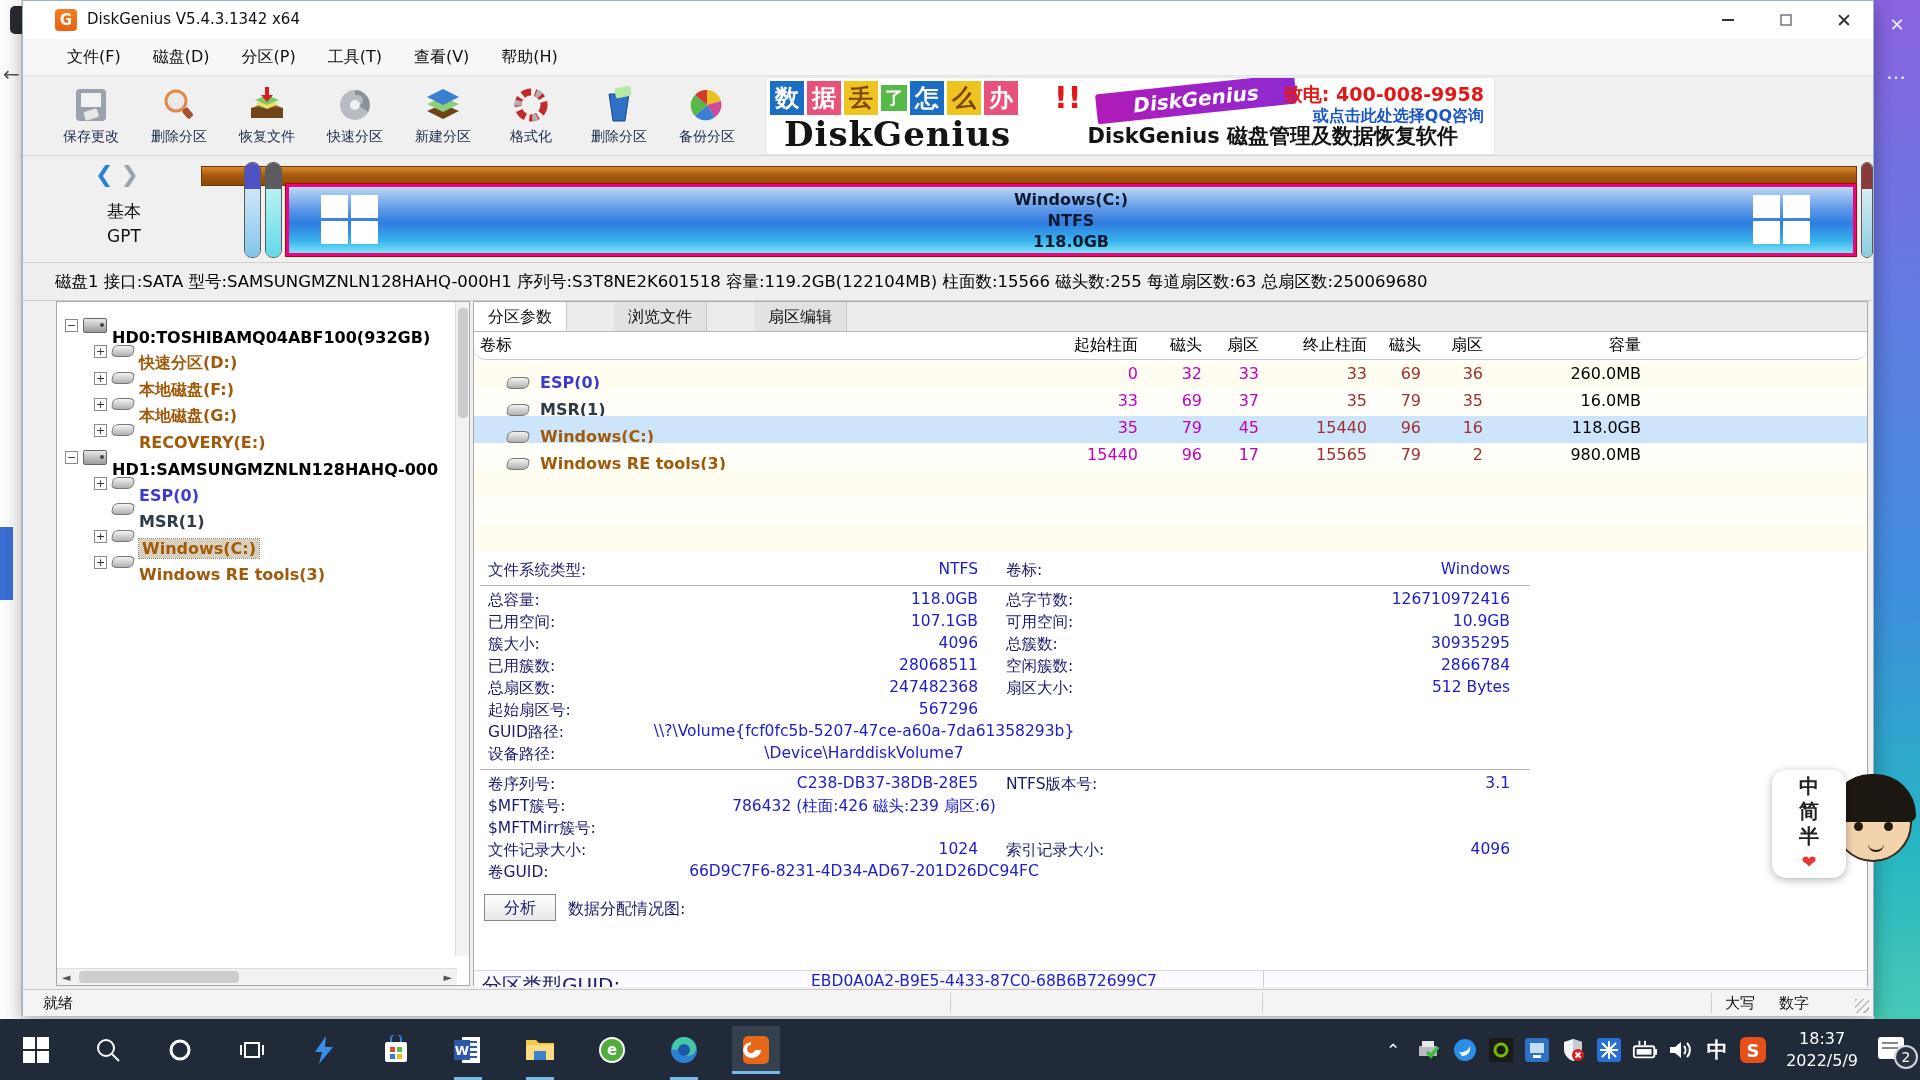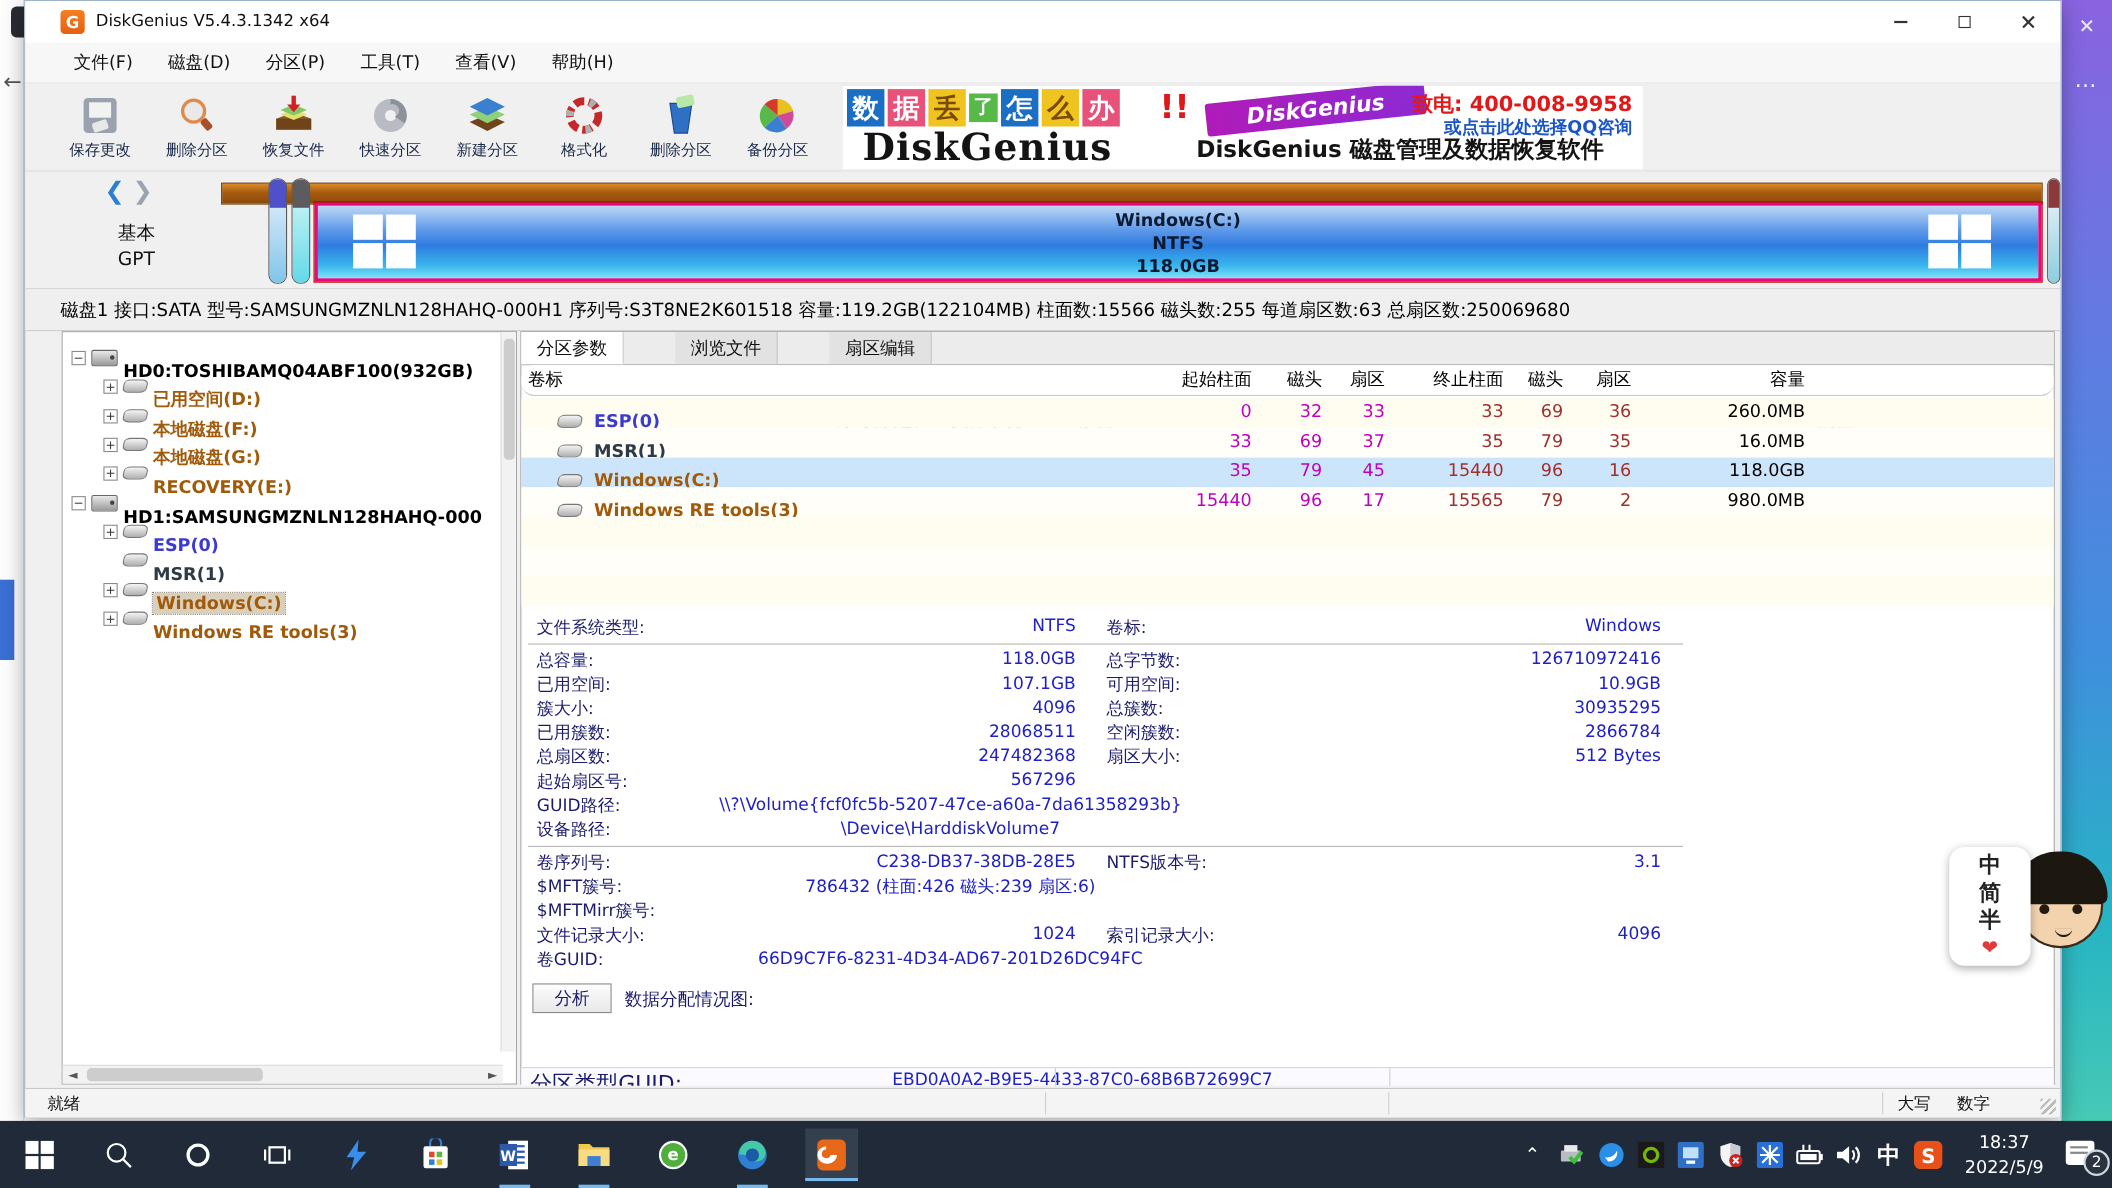--- a/index.html
+++ b/index.html
@@ -376,21 +376,21 @@
 
     <div class="a tree">
       <div class="trow" style="top:10px;  left:8px;">
           <span class="ebox">−</span>
           <span class="dico"></span>
           <span class="tlabel c-disk">HD0:TOSHIBAMQ04ABF100(932GB)</span>
         </div>
       <div class="trow" style="top:36px;  left:37px;">
           <span class="ebox">+</span>
           <span class="pico"></span>
-          <span class="tlabel c-brown">已用空间(D:)</span>
+          <span class="tlabel c-brown">快速分区(D:)</span>
         </div>
       <div class="trow" style="top:63px;  left:37px;">
           <span class="ebox">+</span>
           <span class="pico"></span>
           <span class="tlabel c-brown">本地磁盘(F:)</span>
         </div>
       <div class="trow" style="top:89px;  left:37px;">
           <span class="ebox">+</span>
           <span class="pico"></span>
           <span class="tlabel c-brown">本地磁盘(G:)</span>

